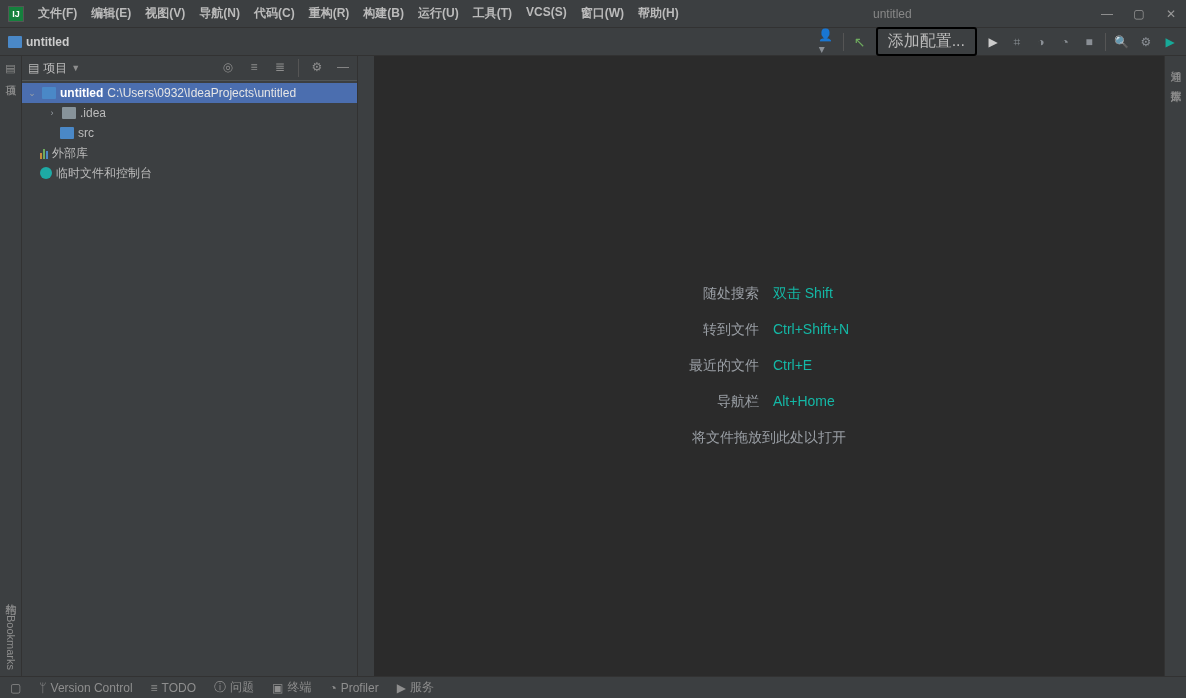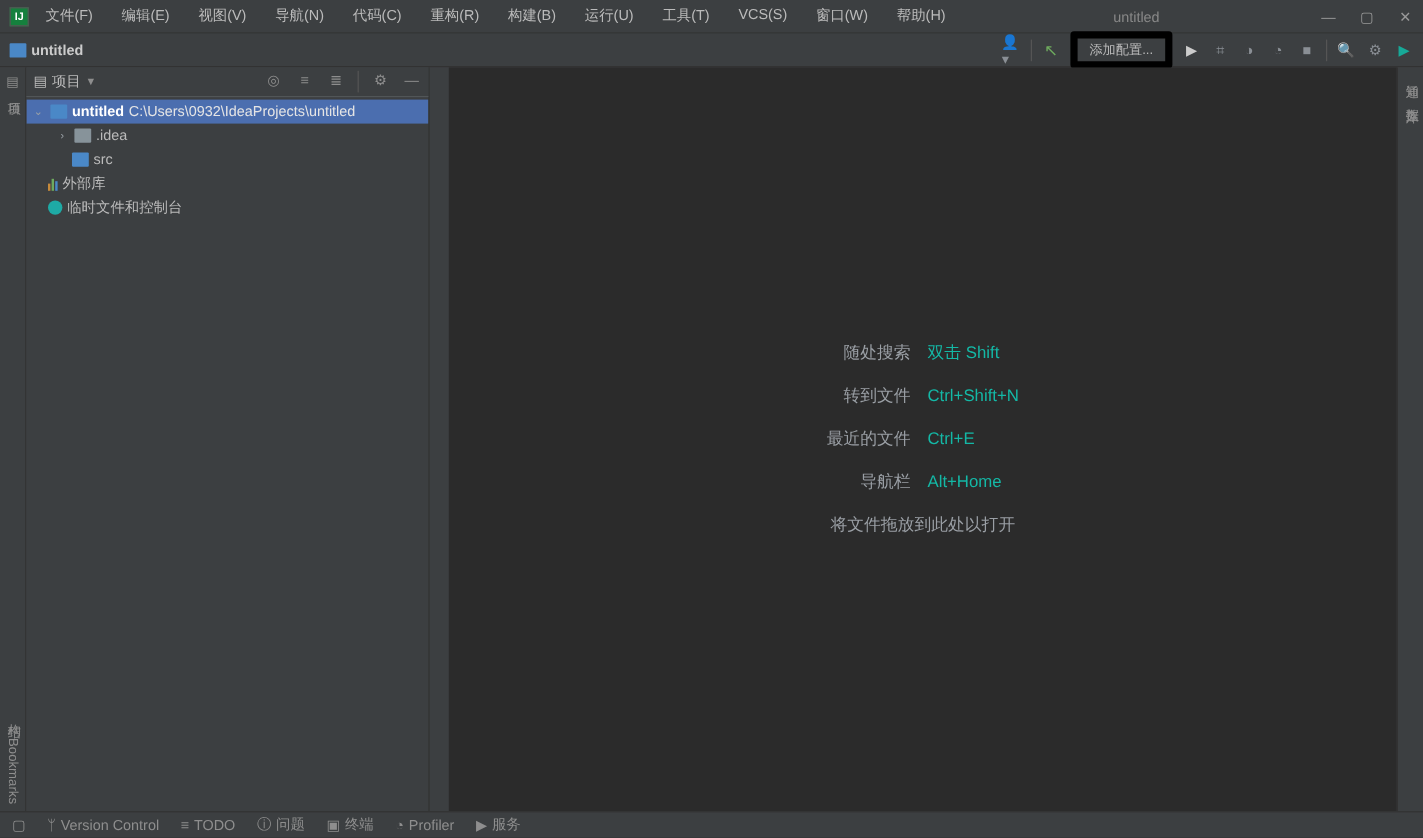--- a/index.html
+++ b/index.html
@@ -11,39 +11,39 @@
       display: flex; flex-direction: column;
     }
     
     .titlebar {
       height: 28px; background: #3c3f41;
       display: flex; align-items: center; padding: 0 8px; gap: 8px;
       border-bottom: 1px solid #323232;
     }
     .ij-logo { width: 16px; height: 16px; background:#15803d; border:1px solid #555;
       display:flex;align-items:center;justify-content:center;font-size:9px;font-weight:bold;color:#fff;}
-    .menu { display:flex; gap:12px; }
+    .menu { display:flex; gap:2px;font-weight:bold; }
     .menu-item { padding:4px 6px; cursor:default; }
     .title-spacer{flex:1;display:flex;justify-content:center;color:#888;}
     .win-btns{display:flex;gap:18px;color:#999;}
     .win-btn{width:14px;text-align:center;}
     
     .navbar {
       height: 28px; background:#3c3f41;
       display:flex;align-items:center;padding:0 8px;gap:6px;
       border-bottom:1px solid #323232;
     }
     .nav-left{display:flex;align-items:center;gap:4px;}
     .folder-icon{width:14px;height:12px;background:#4a88c7;border-radius:1px;display:inline-block;}
     .nav-title{font-weight:bold;color:#ccc;}
     .nav-spacer{flex:1;}
     .nav-right{display:flex;align-items:center;gap:8px;color:#8a8f95;}
     .icon-btn{width:16px;height:16px;display:flex;align-items:center;justify-content:center;}
     .hammer{color:#6eaa5e;font-size:14px;}
-    .config-btn{border:6px solid #000000;background:#3c3f41;color:#bbb;padding:2px 10px;border-radius:3px;font-size:11px;}
+    .config-btn{border:2px solid #000000;background:#3c3f41;color:#bbb;padding:2px 10px;border-radius:3px;font-size:16px;}
     .sep{width:1px;height:18px;background:#555;}
     .play-icon{color:#ccc;}
     
     .main { flex:1; display:flex; overflow:hidden; }
     
     .gutter-left,.gutter-right{
       width:22px;background:#3c3f41;border-right:1px solid #323232;
       display:flex;flex-direction:column;align-items:center;gap:20px;padding:6px 0;
       color:#8e8e8e;font-size:11px;
     }

